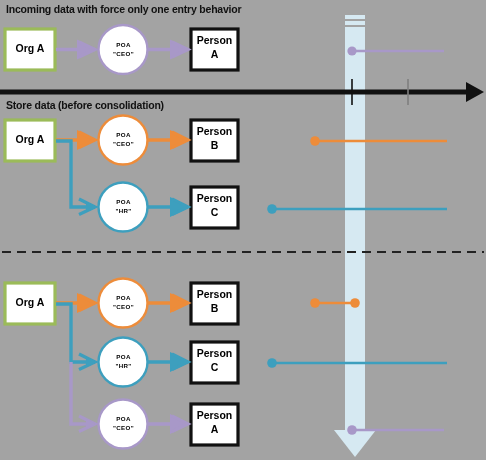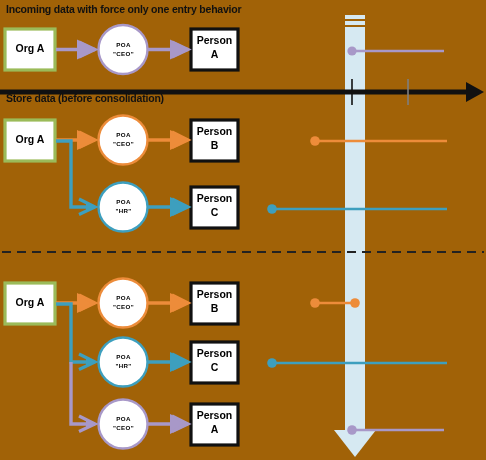--- a/index.html
+++ b/index.html
@@ -1,17 +1,17 @@
 <!DOCTYPE html>
 <html><head>
 <meta charset="utf-8">
 <style>
   html,body{margin:0;padding:0;background:#ffffff;}
   body{width:486px;height:460px;font-family:"Liberation Sans",sans-serif;}
-  #stage{position:relative;width:486px;height:460px;overflow:hidden;background:#a16207;}
+  #stage{position:relative;width:486px;height:460px;overflow:hidden;background:#a3a3a3;}
   svg#canvas{position:absolute;left:0;top:0;width:486px;height:460px;}
 
   .sect-label{
     position:absolute;
     font-family:"Liberation Sans",sans-serif;
     font-weight:bold;
     font-size:10.5px;
     color:#111111;
     letter-spacing:-0.2px;
     white-space:nowrap;
@@ -155,21 +155,21 @@
       <line x1="272" y1="363" x2="447" y2="363" stroke="#3D9FBE" stroke-width="2.6"></line>
       <circle cx="272" cy="363" r="4.8" fill="#3D9FBE"></circle>
     </g>
     <g>
       <line x1="352" y1="430" x2="444" y2="430" stroke="#A898C8" stroke-width="2.6"></line>
       <circle cx="352" cy="430" r="4.8" fill="#A898C8"></circle>
     </g>
   </svg>
 
   <div class="sect-label" style="left:6px;top:4px;">Incoming data with force only one entry behavior</div>
-  <div class="sect-label" style="left:6px;top:93px;">Store data (before consolidation)</div>
+  <div class="sect-label" style="left:6px;top:100px;">Store data (before consolidation)</div>
 
   <div class="time-label" style="left:443px;top:65px;">time</div>
 
   <div class="node-text box-text" style="left:5px;top:43px;width:50px;">Org A</div>
   <div class="node-text circ-text" style="left:99px;top:42px;width:49px;">POA</div>
   <div class="node-text circ-text" style="left:99px;top:51px;width:49px;">"CEO"</div>
   <div class="node-text box-text" style="left:191px;top:35px;width:47px;">Person</div>
   <div class="node-text box-text" style="left:191px;top:49px;width:47px;">A</div>
 
   <div class="node-text box-text" style="left:5px;top:134px;width:50px;">Org A</div>

